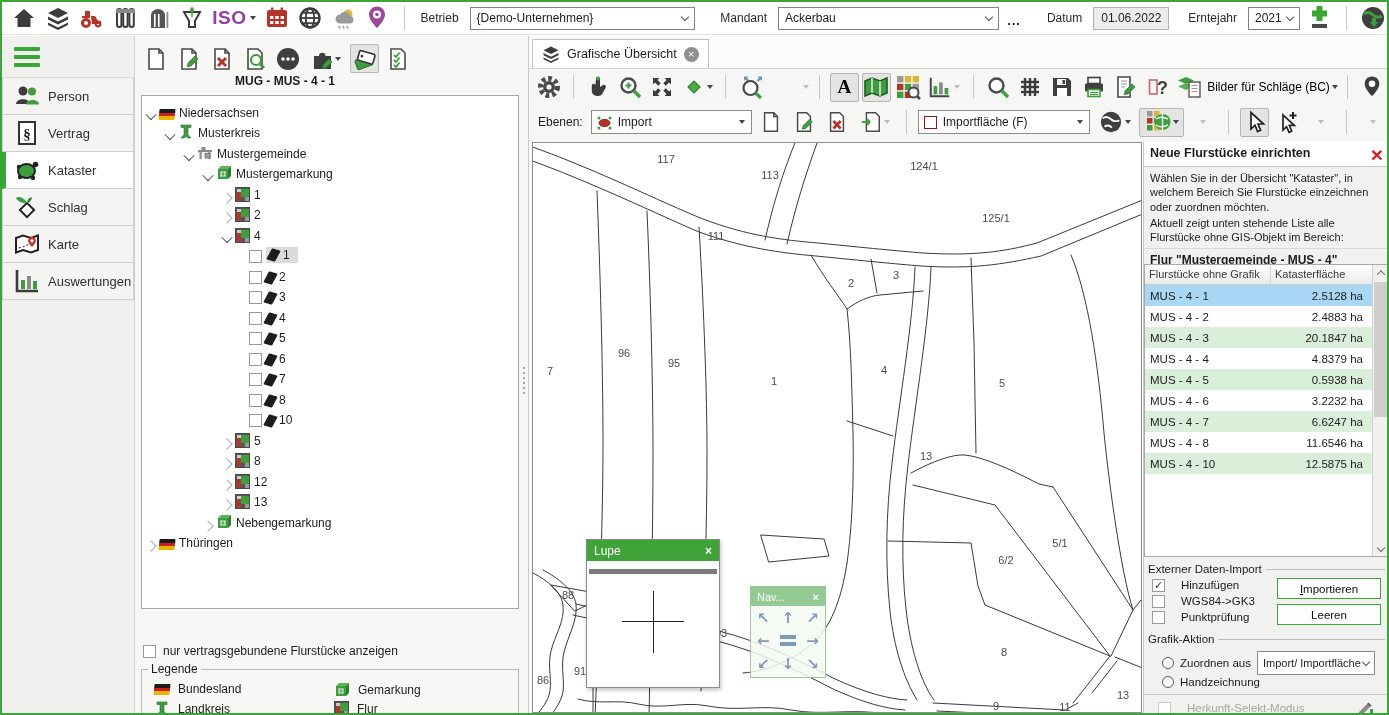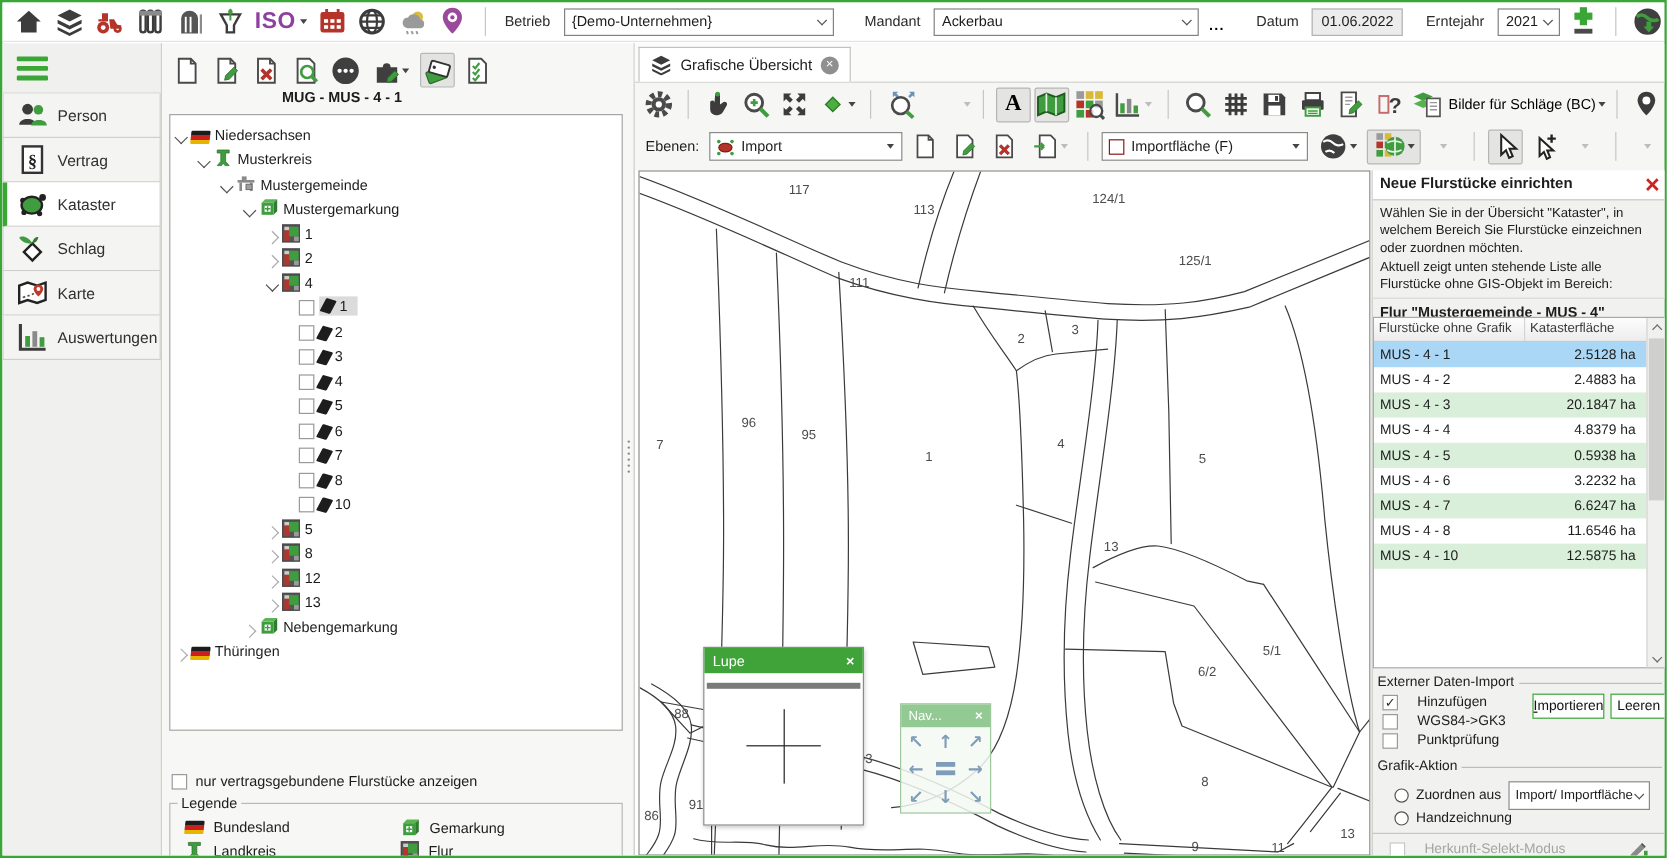--- a/index.html
+++ b/index.html
@@ -998,21 +998,21 @@
             </div>
           <div class="cbrow">
               <span class="cb"></span>
               <span>WGS84-&gt;GK3</span>
             </div>
           <div class="cbrow">
               <span class="cb"></span>
               <span>Punktprüfung</span>
             </div>
         </div>
-        <div style="width:112px;display:flex;flex-direction:row;gap:5px;padding-top:1px">
+        <div style="width:112px;display:flex;flex-direction:column;gap:5px;padding-top:1px">
           <button class="gbtn u">Importieren</button>
           <button class="gbtn">Leeren</button>
         </div>
       </div>
       <div class="grpcap" style="margin-top:5px">
           <span>Grafik-Aktion</span>
         </div>
       <div style="display:flex;align-items:center">
         <div class="rrow">
             <span class="radio"></span>

